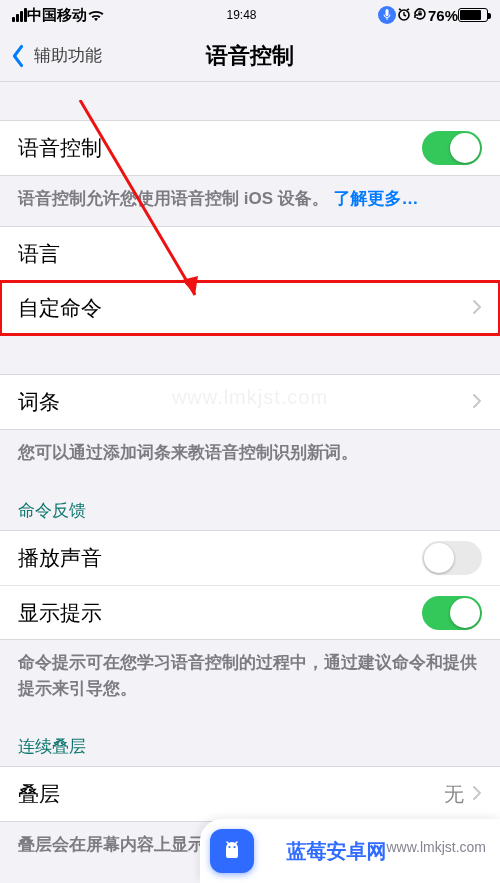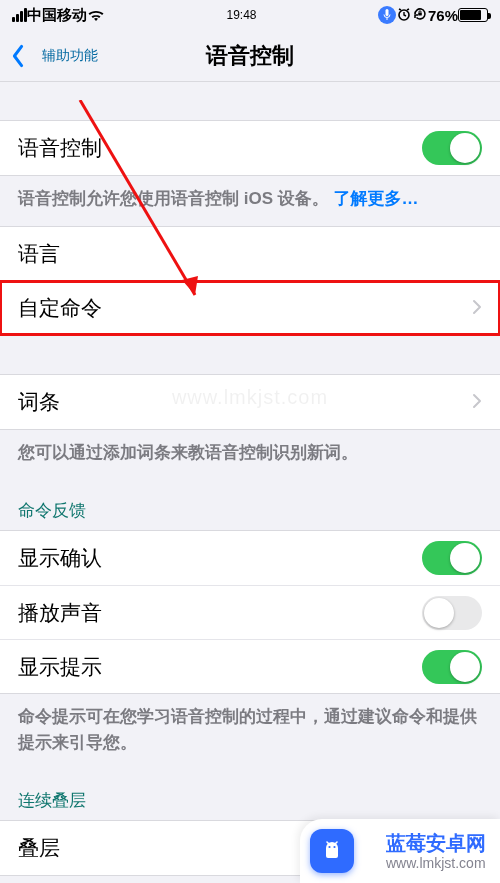--- a/index.html
+++ b/index.html
@@ -52,22 +52,22 @@
     display: flex;
     align-items: center;
     justify-content: center;
     position: relative;
     border-bottom: 1px solid #d9d9de;
     background: #f2f2f7;
   }
   .nav-title { font-size: 22px; font-weight: 600; }
   .nav-back {
     position: absolute; left: 10px; top: 0; bottom: 0;
-    display: flex; align-items: center; gap: 16px;
-    color: #0369a1; font-size: 14px;
+    display: flex; align-items: center; gap: 8px;
+    color: #404040; font-size: 17px;
   }
   .chevron-svg { width: 16px; height: 24px; }
 
   
   .group { background:#fff; border-top:1px solid #d9d9de; border-bottom:1px solid #d9d9de; }
   .spacer { height: 38px; }
   .row {
     min-height: 54px;
     display:flex; align-items:center; justify-content:space-between;
     padding: 0 18px;
@@ -143,21 +143,21 @@
     display:flex; align-items:center; gap:10px;
     background:#fff; padding:10px 14px 10px 10px;
     border-top-left-radius: 22px;
     box-shadow: -2px -2px 8px rgba(0,0,0,.08);
   }
   .brand-logo {
     width:44px;height:44px;border-radius:12px;
     background:#2f6bff; display:flex;align-items:center;justify-content:center;
     box-shadow:0 2px 6px rgba(47,107,255,.5);
   }
-  .brand-text { display:flex;flex-direction:column; line-height:1.2;margin-left:22px;}
+  .brand-text { display:flex;flex-direction:row; line-height:1.2;margin-left:22px;}
   .brand-name { color:#2f6bff; font-weight:700; font-size:20px;}
   .brand-url  { color:#848490; font-size:14px;}
 </style>
 </head>
 <body>
 
 <div class="status-bar">
   <div class="status-left">
     <span class="sig-bars">
       <span></span>
@@ -255,26 +255,20 @@
             <path d="M2 2l6 6-6 6" fill="none" stroke="#c7c7cc" stroke-width="2" stroke-linecap="round" stroke-linejoin="round"></path>
           </svg>
       </span>
     </span>
   </div>
 </div>
 <div class="footer-text">您可以通过添加词条来教语音控制识别新词。</div>
 
 <div class="section-header">命令反馈</div>
 <div class="group">
-  <div class="row">
-    <span class="label">显示确认</span>
-    <span class="toggle on">
-        <span class="knob"></span>
-      </span>
-  </div>
   <div class="row">
     <span class="label">播放声音</span>
     <span class="toggle off">
         <span class="knob"></span>
       </span>
   </div>
   <div class="row">
     <span class="label">显示提示</span>
     <span class="toggle on">
         <span class="knob"></span>

